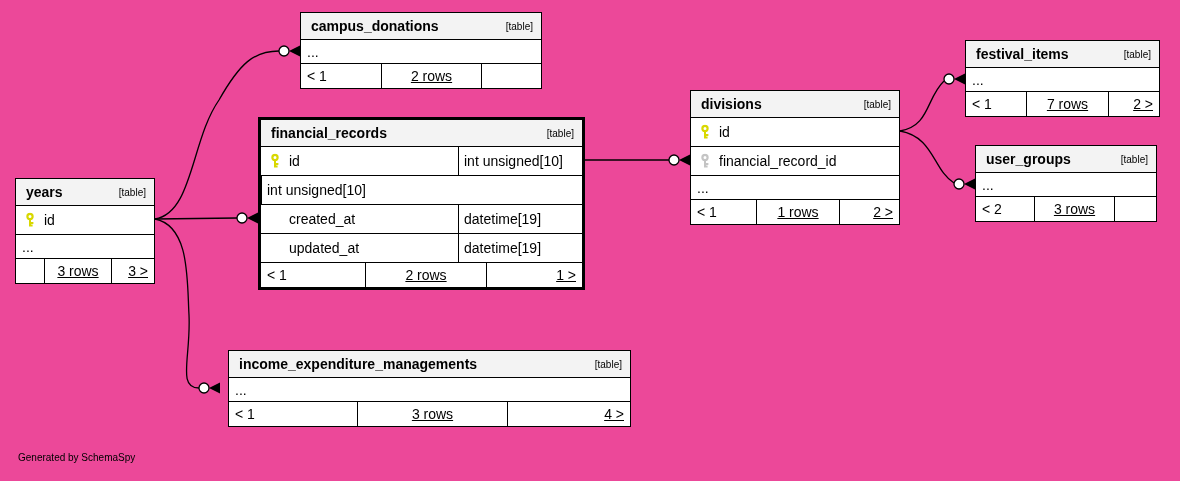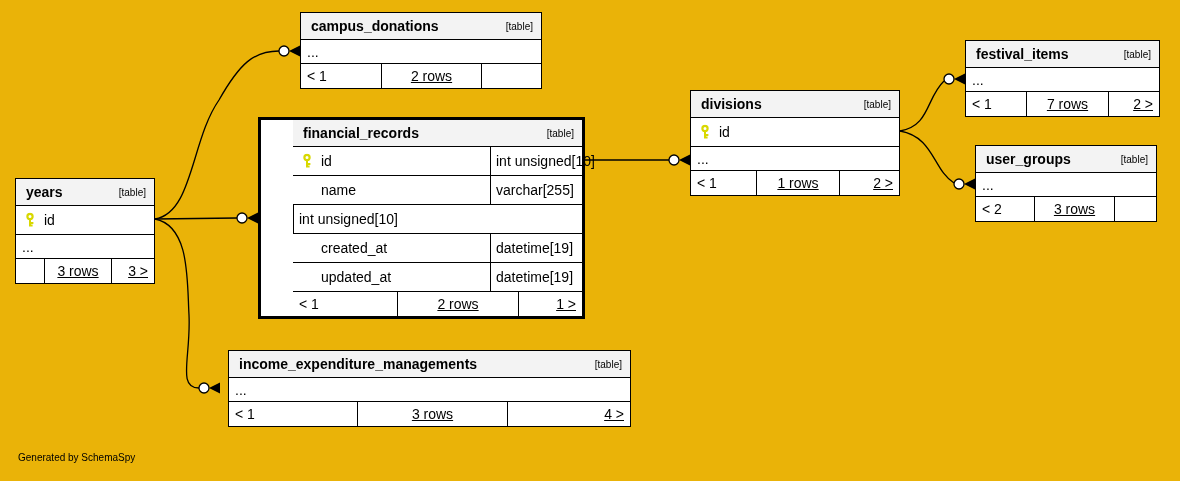--- a/index.html
+++ b/index.html
@@ -1,25 +1,25 @@
 <!DOCTYPE html>
 <html style="--header_bg: #f3f3f3; --border: #000000; --pk_key: #d8d800; --fk_key: #c4c4c4; --background: #ffffff; --line: #000000;"><head>
 <meta charset="utf-8">
 <style>
   html,body{margin:0;padding:0;background:#fff;}
   .canvas{
-    position:relative;width:1180px;height:481px;background:#eab308;overflow:hidden;
+    position:relative;width:1180px;height:481px;background:#ec4899;overflow:hidden;
     font-family:"Liberation Sans","DejaVu Sans",sans-serif;font-size:14px;color:#000;
   }
   svg.wires{position:absolute;left:0;top:0;width:1180px;height:481px;}
   .wires path{fill:none;stroke:#000;stroke-width:1.3;}
   .wires circle{fill:#fff;stroke:#000;stroke-width:1.3;}
   .wires polygon{fill:#000;stroke:none;}
   .tbl{position:absolute;border:1.5px solid #000;background:#fff;box-sizing:border-box;cursor:pointer;}
-  .tbl.em{border-width:3px;padding-left:32px;}
+  .tbl.em{border-width:3px;}
   .hdr{display:flex;justify-content:space-between;align-items:center;height:27px;
        border-bottom:1.5px solid #000;background:var(--header_bg,#f3f3f3);
        padding:0 8px 0 10px;box-sizing:border-box;}
   .tname{font-weight:bold;white-space:nowrap;}
   .ttag{font-size:10px;white-space:nowrap;margin-left:12px;}
   .row{position:relative;display:flex;align-items:center;height:29px;
        border-bottom:1px solid #000;box-sizing:border-box;background:#fff;}
   .row.dots{height:24px;padding-left:6px;}
   .ncell{position:relative;padding-left:28px;height:100%;display:flex;align-items:center;
          box-sizing:border-box;white-space:nowrap;}
@@ -92,26 +92,20 @@
           <div class="ncell" style="flex: 0 0 197px;">
             <span class="keyicon"><svg width="12" height="15" viewBox="0 0 12 15">
                 <circle cx="6" cy="4" r="2.6" fill="none" stroke="#d8d800" stroke-width="2.2"></circle>
                 <path d="M6 6.6 V14 M6 10.6 H9.4 M6 13 H8.6" stroke="#d8d800" stroke-width="2" fill="none"></path>
               </svg></span>
             <span>id</span>
           </div>
           <div class="tcell">int unsigned[10]</div>
         </div>
         <div class="row">
-          <div class="ncell" style="flex: 0 0 197px;">
-            <span>name</span>
-          </div>
-          <div class="tcell">varchar[255]</div>
-        </div>
-        <div class="row">
           <div class="tcell">int unsigned[10]</div>
         </div>
         <div class="row">
           <div class="ncell" style="flex: 0 0 197px;">
             <span>created_at</span>
           </div>
           <div class="tcell">datetime[19]</div>
         </div>
         <div class="row">
           <div class="ncell" style="flex: 0 0 197px;">
@@ -151,20 +145,29 @@
           <span class="tname">divisions</span>
           <span class="ttag">[table]</span>
         </div>
         <div class="row">
           <div class="ncell" style="flex: 1 1 0%;">
             <span class="keyicon"><svg width="12" height="15" viewBox="0 0 12 15">
                 <circle cx="6" cy="4" r="2.6" fill="none" stroke="#d8d800" stroke-width="2.2"></circle>
                 <path d="M6 6.6 V14 M6 10.6 H9.4 M6 13 H8.6" stroke="#d8d800" stroke-width="2" fill="none"></path>
               </svg></span>
             <span>id</span>
+          </div>
+        </div>
+        <div class="row">
+          <div class="ncell" style="flex: 1 1 0%;">
+            <span class="keyicon"><svg width="12" height="15" viewBox="0 0 12 15">
+                <circle cx="6" cy="4" r="2.6" fill="none" stroke="#c4c4c4" stroke-width="2.2"></circle>
+                <path d="M6 6.6 V14 M6 10.6 H9.4 M6 13 H8.6" stroke="#c4c4c4" stroke-width="2" fill="none"></path>
+              </svg></span>
+            <span>financial_record_id</span>
           </div>
         </div>
         <div class="row dots">...</div>
         <div class="ftr">
           <div class="fcell l" style="flex: 0 0 65px;">&lt; 1</div>
           <div class="fcell c" style="flex: 0 0 83px;">1 rows</div>
           <div class="fcell r last">2 &gt;</div>
         </div>
       </div>
       <div class="tbl" style="left: 965px; top: 40px; width: 195px;">

